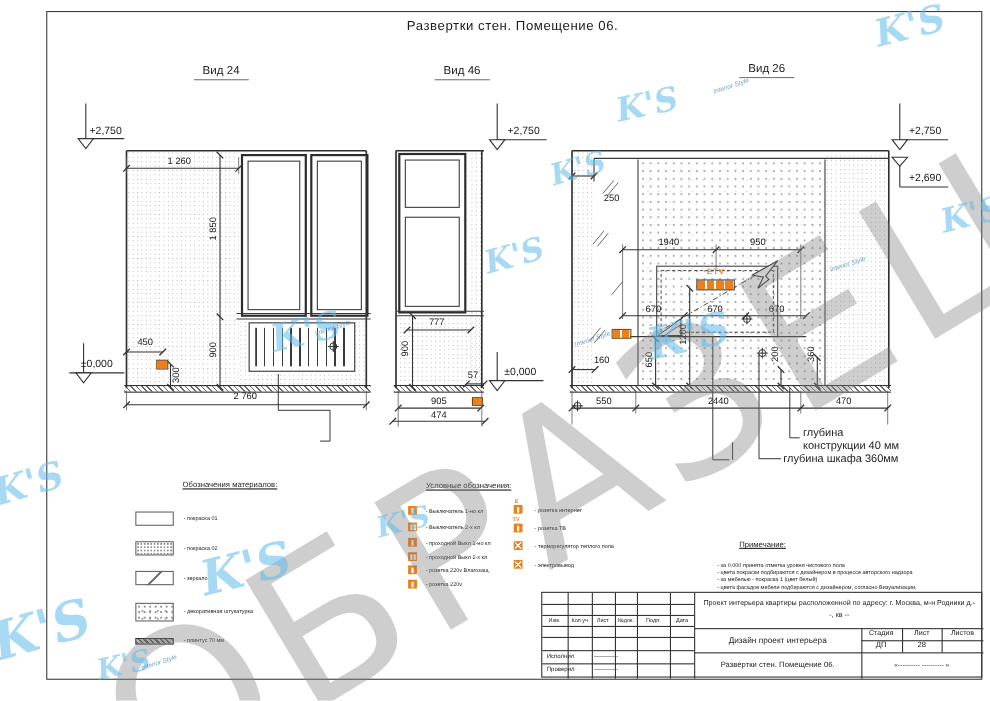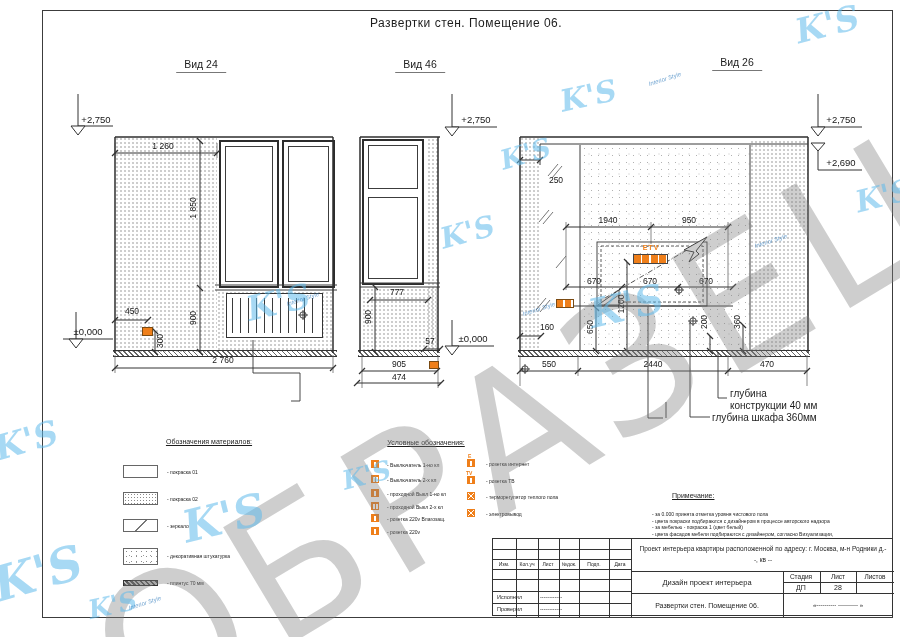--- a/index.html
+++ b/index.html
@@ -199,21 +199,21 @@
         <path d="M674,290 H684 M679,285 V295"></path>
       <circle cx="693" cy="321" r="3.2"></circle>
         <path d="M688,321 H698 M693,316 V326"></path>
       <circle cx="525" cy="369" r="3.2"></circle>
         <path d="M520,369 H530 M525,364 V374"></path>
     </g>
   </svg>
 
   <div class="viewlabel" style="left:201px;top:58px;">Вид 24</div>
   <div class="viewlabel" style="left:420px;top:58px;">Вид 46</div>
-  <div class="viewlabel" style="left:697px;top:56px;margin-left:40px;">Вид 26</div>
+  <div class="viewlabel" style="left:697px;top:56px;">Вид 26</div>
 
   <div class="dim" style="left:96px;top:119px;font-size:9.5px;">+2,750</div>
   <div class="dim" style="left:88px;top:331px;font-size:9.5px;">±0,000</div>
   <div class="dim" style="left:476px;top:119px;font-size:9.5px;">+2,750</div>
   <div class="dim" style="left:473px;top:338px;font-size:9.5px;">±0,000</div>
   <div class="dim" style="left:841px;top:119px;font-size:9.5px;">+2,750</div>
   <div class="dim" style="left:841px;top:162px;font-size:9.5px;">+2,690</div>
 
   <div class="dim" style="left:163px;top:146px;">1 260</div>
   <div class="dimv" style="left:193px;top:208px;">1 850</div>

